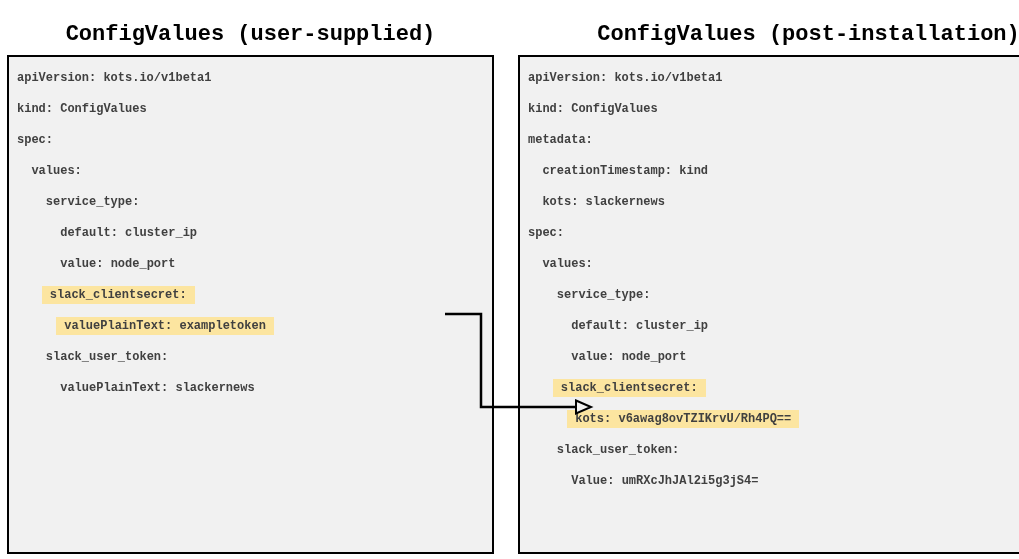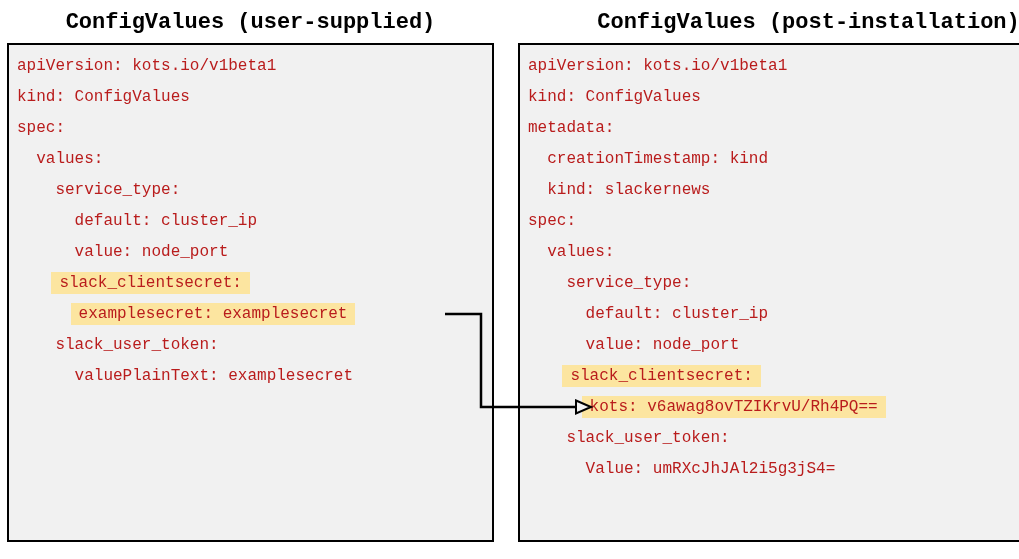--- a/index.html
+++ b/index.html
@@ -11,21 +11,21 @@
     font-family: "Liberation Mono", "DejaVu Sans Mono", monospace;
     overflow: hidden;
   }
   .stage {
     position: relative;
     width: 1019px;
     height: 559px;
   }
   .col {
     position: absolute;
-    top: 8px;
+    top: 20px;
   }
   .col-left  { left: 7px;   width: 487px; }
   .col-right { left: 518px; width: 581px; }
   .panel-title {
     height: 35px;
     line-height: 30px;
     text-align: center;
     font-size: 22px;
     font-weight: bold;
     color: #000000;
@@ -33,25 +33,25 @@
   }
   .panel-box {
     box-sizing: border-box;
     height: 499px;
     border: 2px solid #000000;
     background: #f1f1f1;
     padding: 6px 0 0 8px;
   }
   .code-line {
     white-space: pre;
-    font-size: 16px;
-    font-weight: normal;
+    font-size: 12px;
+    font-weight: bold;
     line-height: 31px;
     height: 31px;
-    color: #b91c1c;
+    color: #404040;
   }
   .code-line .hl {
     background: #fce5a0;
     padding: 2px 8px;
     margin-left: -4px;
     margin-right: -4px;
   }
   .arrow-layer {
     position: absolute;
     left: 0;
@@ -71,36 +71,36 @@
     <div class="panel-box">
       <div id="left-lines">
           <div class="code-line"><span>apiVersion: kots.io/v1beta1</span></div>
           <div class="code-line"><span>kind: ConfigValues</span></div>
           <div class="code-line"><span>spec:</span></div>
           <div class="code-line">  <span>values:</span></div>
           <div class="code-line">    <span>service_type:</span></div>
           <div class="code-line">      <span>default: cluster_ip</span></div>
           <div class="code-line">      <span>value: node_port</span></div>
           <div class="code-line">    <span class="hl">slack_clientsecret:</span></div>
-          <div class="code-line">      <span class="hl">examplesecret: examplesecret</span></div>
+          <div class="code-line">      <span class="hl">valuePlainText: exampletoken</span></div>
           <div class="code-line">    <span>slack_user_token:</span></div>
-          <div class="code-line">      <span>valuePlainText: examplesecret</span></div>
+          <div class="code-line">      <span>valuePlainText: slackernews</span></div>
         </div>
     </div>
   </div>
 
   <div class="col col-right">
     <div class="panel-title">ConfigValues (post-installation)</div>
     <div class="panel-box">
       <div id="right-lines">
           <div class="code-line"><span>apiVersion: kots.io/v1beta1</span></div>
           <div class="code-line"><span>kind: ConfigValues</span></div>
           <div class="code-line"><span>metadata:</span></div>
           <div class="code-line">  <span>creationTimestamp: kind</span></div>
-          <div class="code-line">  <span>kind: slackernews</span></div>
+          <div class="code-line">  <span>kots: slackernews</span></div>
           <div class="code-line"><span>spec:</span></div>
           <div class="code-line">  <span>values:</span></div>
           <div class="code-line">    <span>service_type:</span></div>
           <div class="code-line">      <span>default: cluster_ip</span></div>
           <div class="code-line">      <span>value: node_port</span></div>
           <div class="code-line">    <span class="hl">slack_clientsecret:</span></div>
           <div class="code-line">      <span class="hl">kots: v6awag8ovTZIKrvU/Rh4PQ==</span></div>
           <div class="code-line">    <span>slack_user_token:</span></div>
           <div class="code-line">      <span>Value: umRXcJhJAl2i5g3jS4=</span></div>
         </div>

